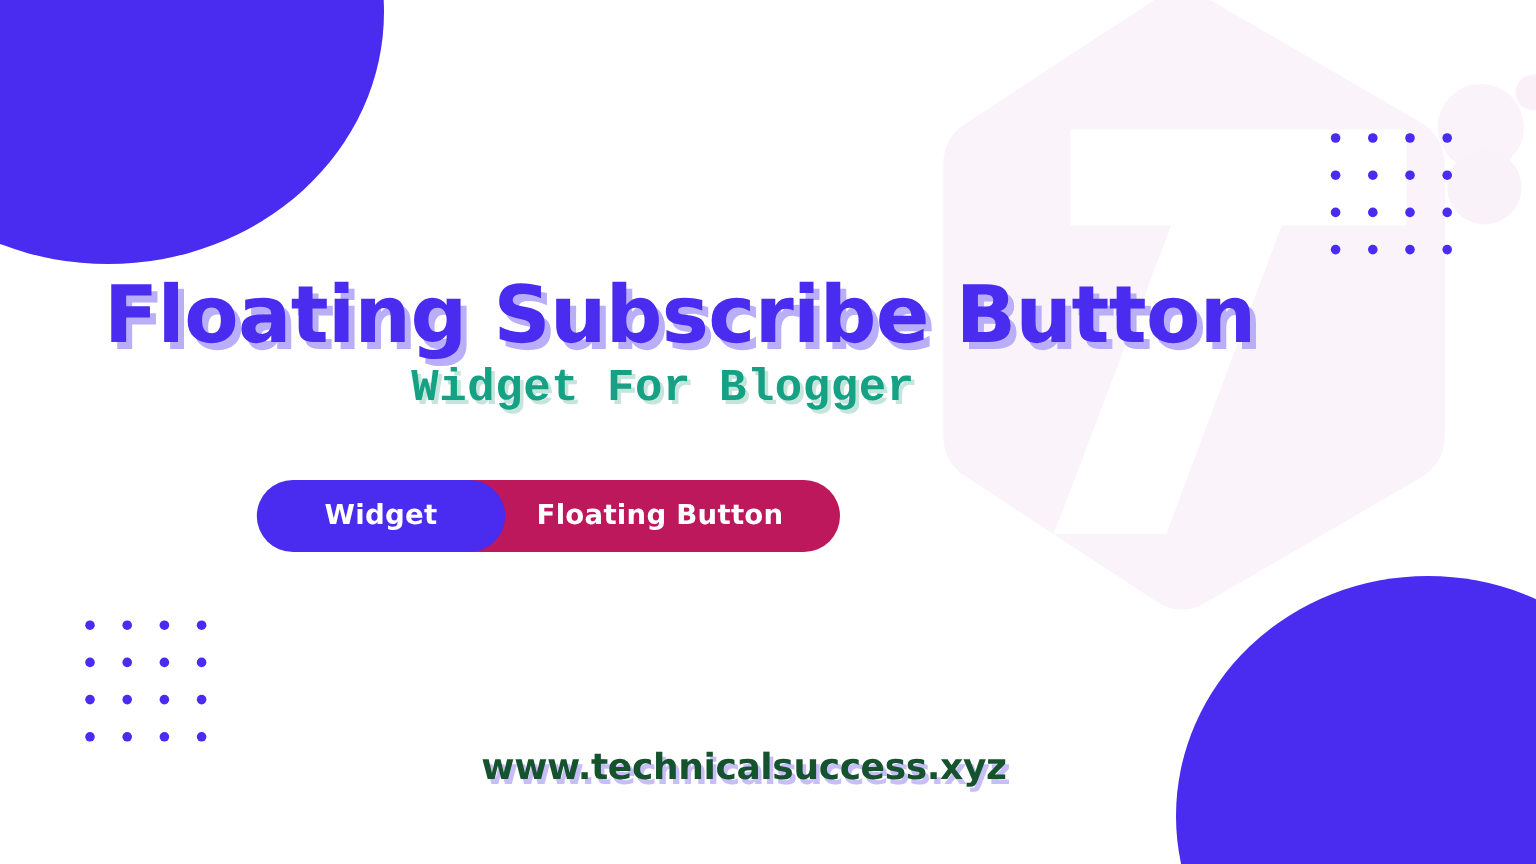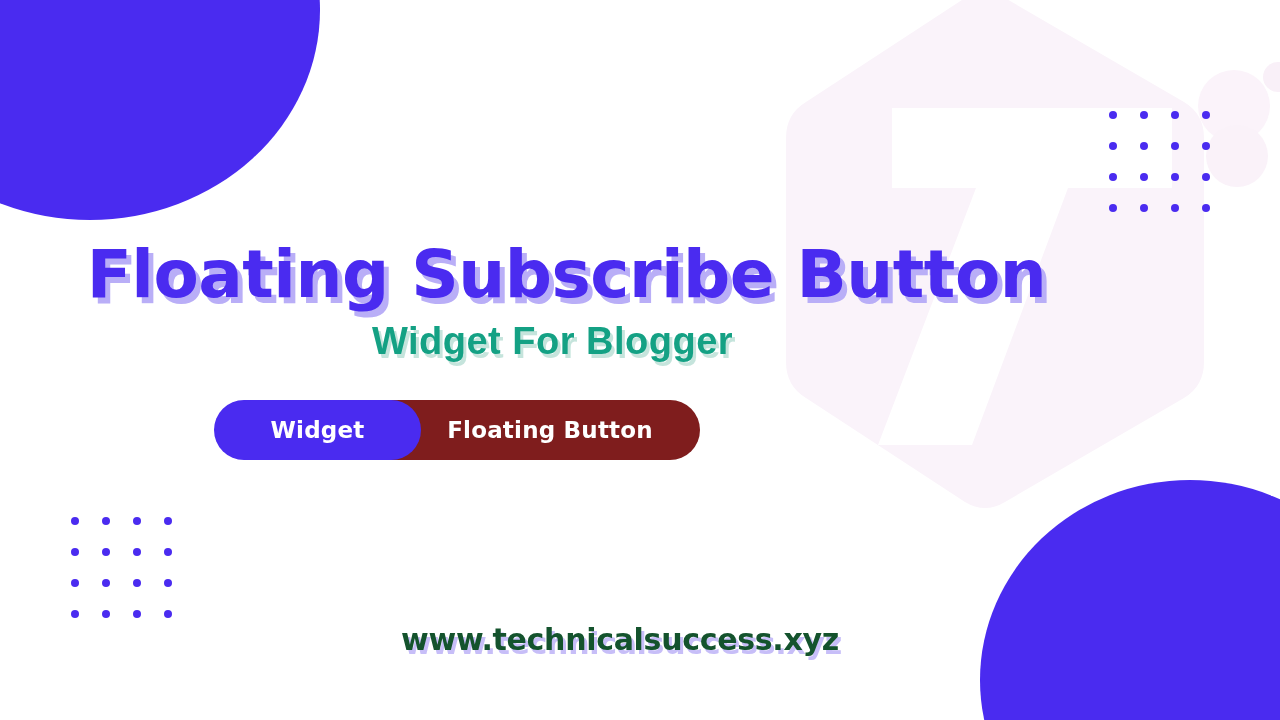--- a/index.html
+++ b/index.html
@@ -83,35 +83,35 @@
   
   #headline-block {
     position: absolute;
     left: 0;
     top: 228px;
     width: 1105px;
     text-align: center;
   }
 
   #main-title {
-    margin: 12px;
+    margin: 0;
     font-family: "DejaVu Sans", sans-serif;
     font-size: 66px;
     font-weight: 700;
     letter-spacing: -0.5px;
     color: #4a2bf0;
     text-shadow: 5px 6px 0 #b9aef7;
     line-height: 1.05;
     white-space: nowrap;
     padding-left: 28px;
   }
 
   #subtitle {
     margin: 6px 0 0 0;
-    font-family: Liberation Sans, sans-serif;
+    font-family: Liberation Mono, monospace;
     font-size: 38px;
     font-weight: 700;
     letter-spacing: 0.5px;
     color: #14a184;
     text-shadow: 3px 4px 0 rgba(150, 205, 192, 0.55);
     line-height: 1.1;
     white-space: nowrap;
   }
 
   
@@ -133,21 +133,21 @@
     font-family: "DejaVu Sans", sans-serif;
     font-weight: 700;
     font-size: 23px;
     letter-spacing: 0.2px;
     white-space: nowrap;
     box-sizing: border-box;
   }
   #pill-secondary {
     left: 97px;
     width: 389px;
-    background: #7f1d1d;
+    background: #be185d;
     padding-left: 105px;
     padding-right: 16px;
     text-align: right;
   }
   #pill-primary {
     left: 0;
     width: 207px;
     background: #4a2bf0;
   }
 

